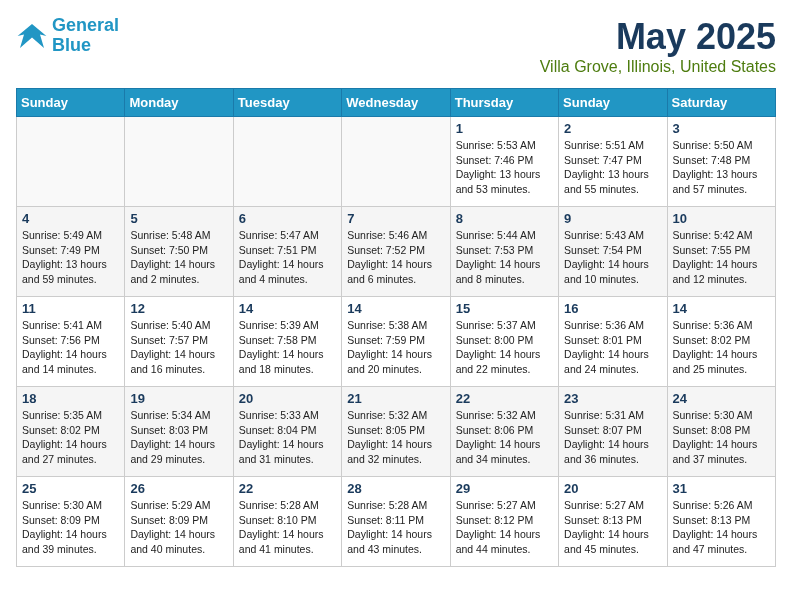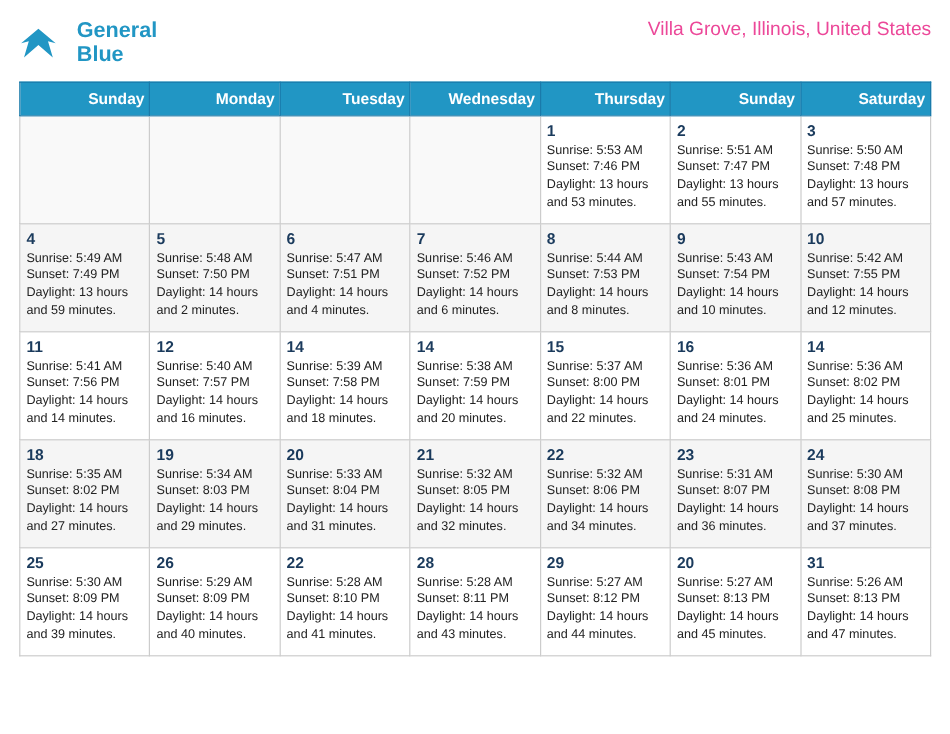--- a/index.html
+++ b/index.html
@@ -12,21 +12,21 @@
     }
     .header {
       display: flex;
       justify-content: space-between;
       align-items: flex-start;
       margin-bottom: 12px;
     }
     .logo {
       display: flex;
       align-items: center;
-      gap: 16px;
+      gap: 4px;
     }
     .logo-text {
       font-size: 18px;
       font-weight: bold;
       color: #1a3a5c;
       line-height: 1.1;
     }
     .logo-text span {
       color: #2196c4;
     }
@@ -37,34 +37,34 @@
     .title-block {
       text-align: right;
     }
     .month-title {
       font-size: 36px;
       font-weight: bold;
       color: #1a3a5c;
     }
     .location-title {
       font-size: 16px;
-      color: #ec4899;
+      color: #4d7c0f;
     }
     .calendar {
       width: 100%;
       border-collapse: collapse;
       border: 1px solid #ccc;
     }
     .calendar th {
       background-color: #2196c4;
       color: #fff;
       font-size: 13px;
       font-weight: bold;
       padding: 6px 4px;
-      text-align: right;
+      text-align: left;
       border: 1px solid #1a7aaa;
     }
     .calendar td {
       vertical-align: top;
       border: 1px solid #ccc;
       padding: 4px 5px;
       width: calc(100%/7);
       height: 90px;
       background: #fff;
     }
@@ -96,20 +96,21 @@
   <div class="logo">
     <svg class="logo-bird" viewBox="0 0 40 40">
       <polygon points="20,5 38,20 30,18 35,35 20,22 5,35 10,18 2,20" fill="#2196c4"></polygon>
     </svg>
     <div class="logo-text">
       <div><span>General</span></div>
       <div style="color:#2196c4">Blue</div>
     </div>
   </div>
   <div class="title-block">
+    <div class="month-title">May 2025</div>
     <div class="location-title">Villa Grove, Illinois, United States</div>
   </div>
 </div>
 
 <table class="calendar">
   <thead>
     <tr>
     <th>Sunday</th>
         <th>Monday</th>
         <th>Tuesday</th>

